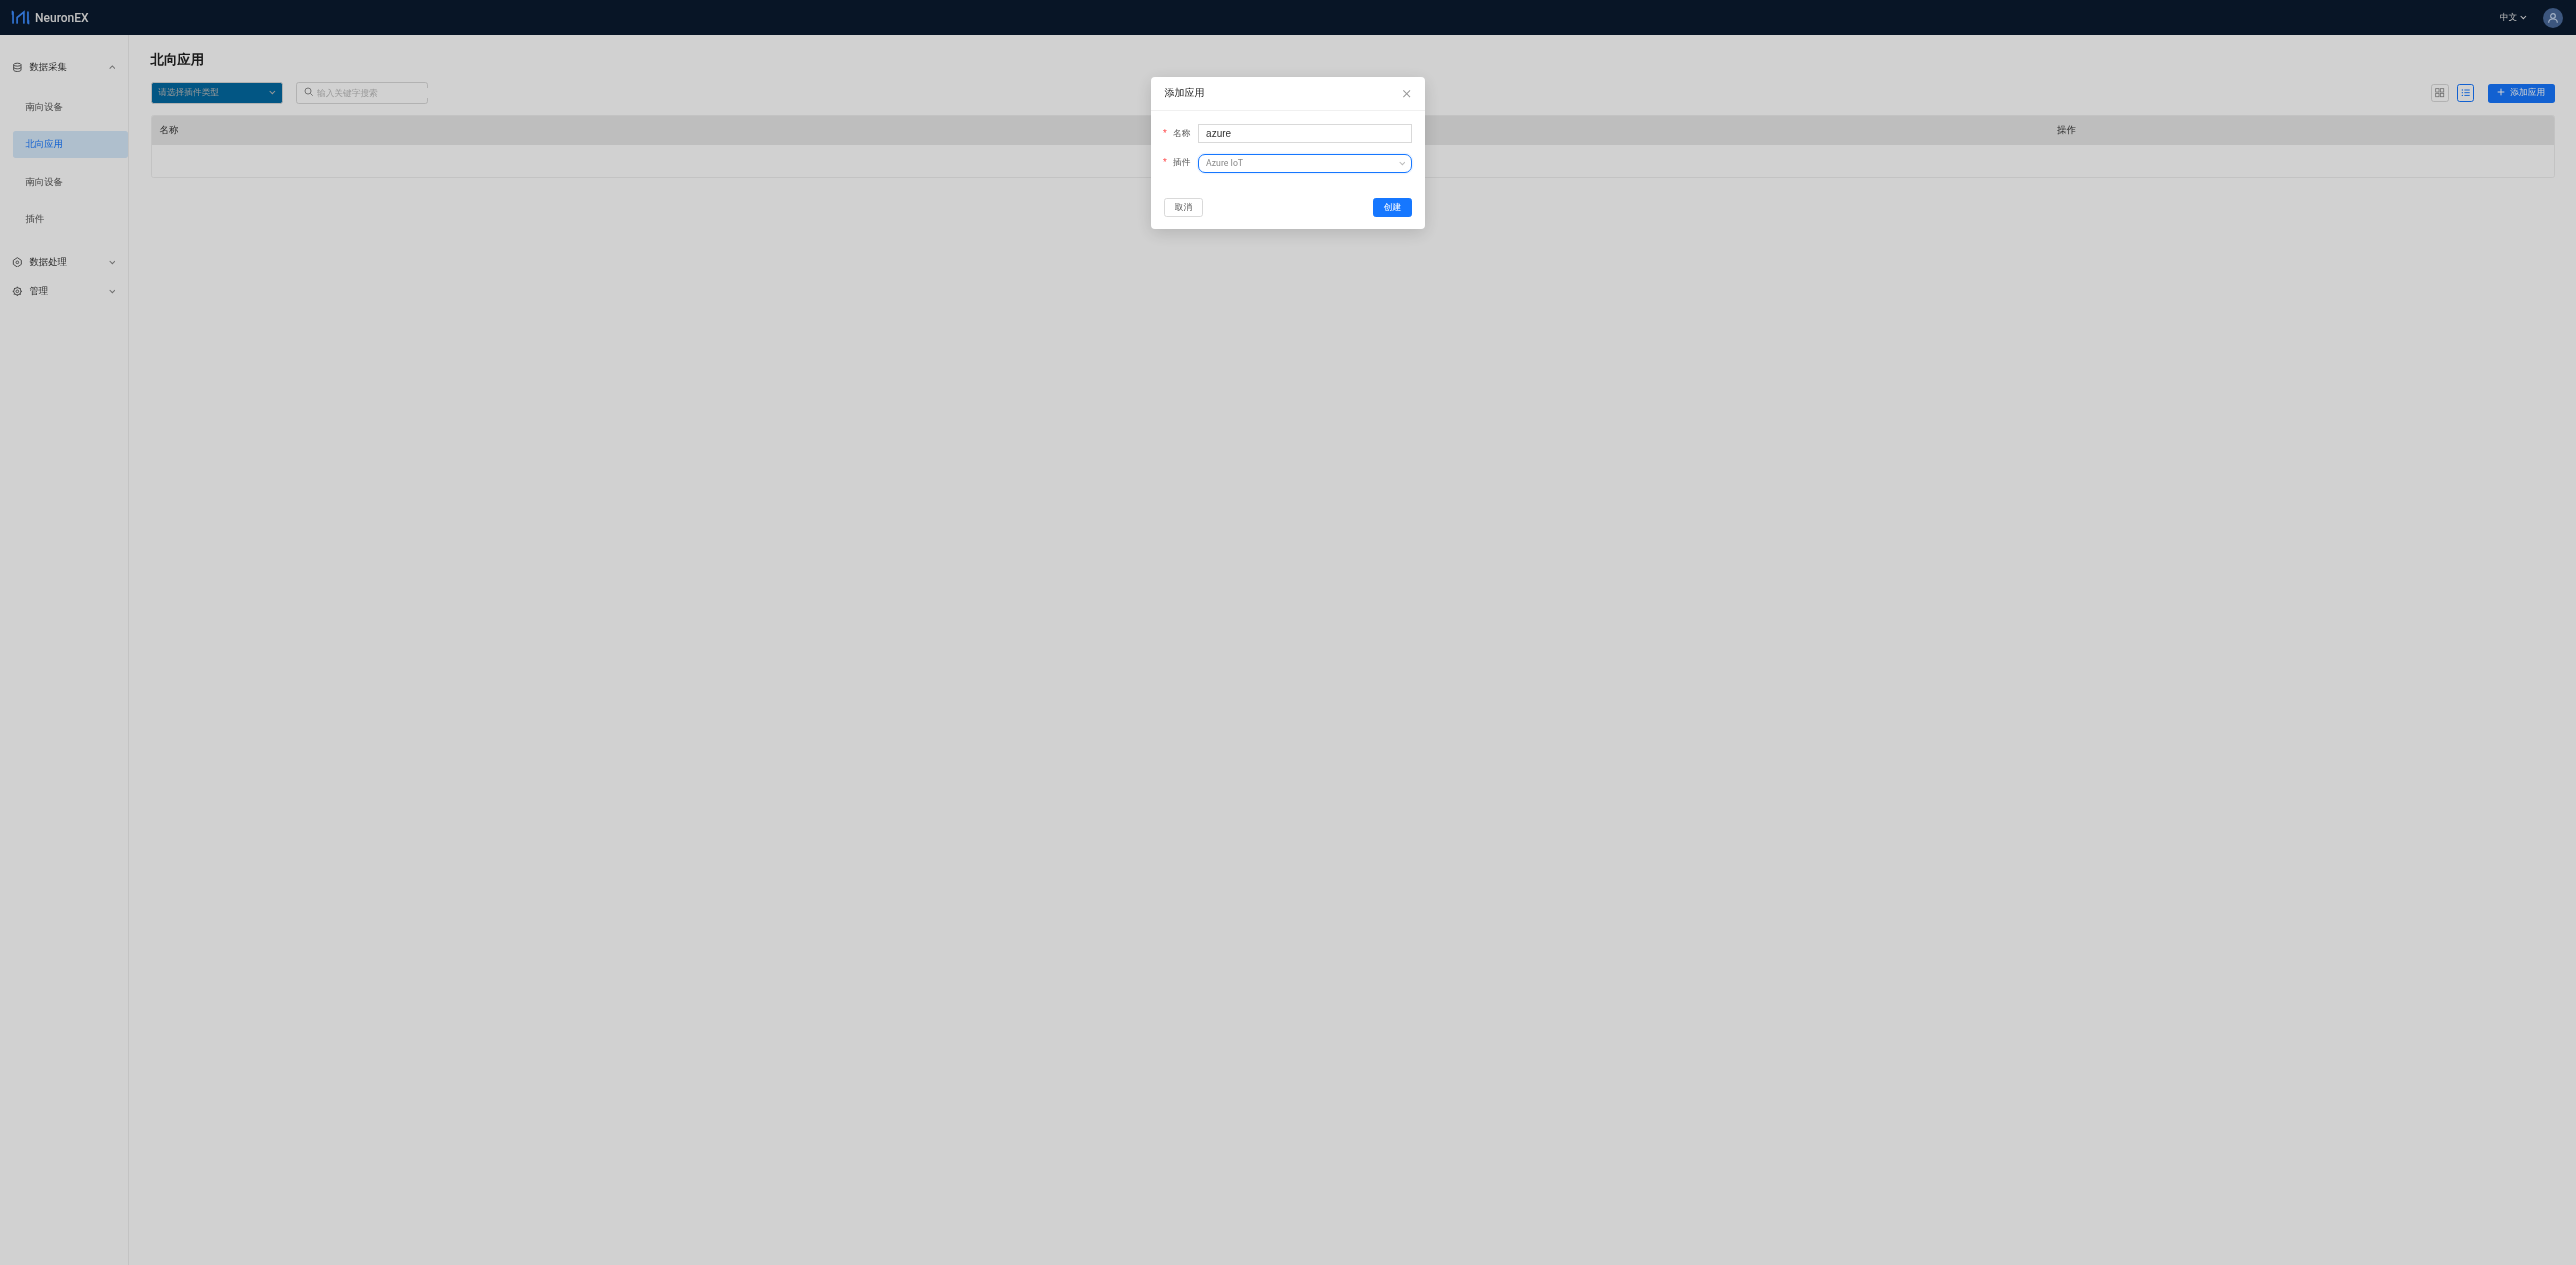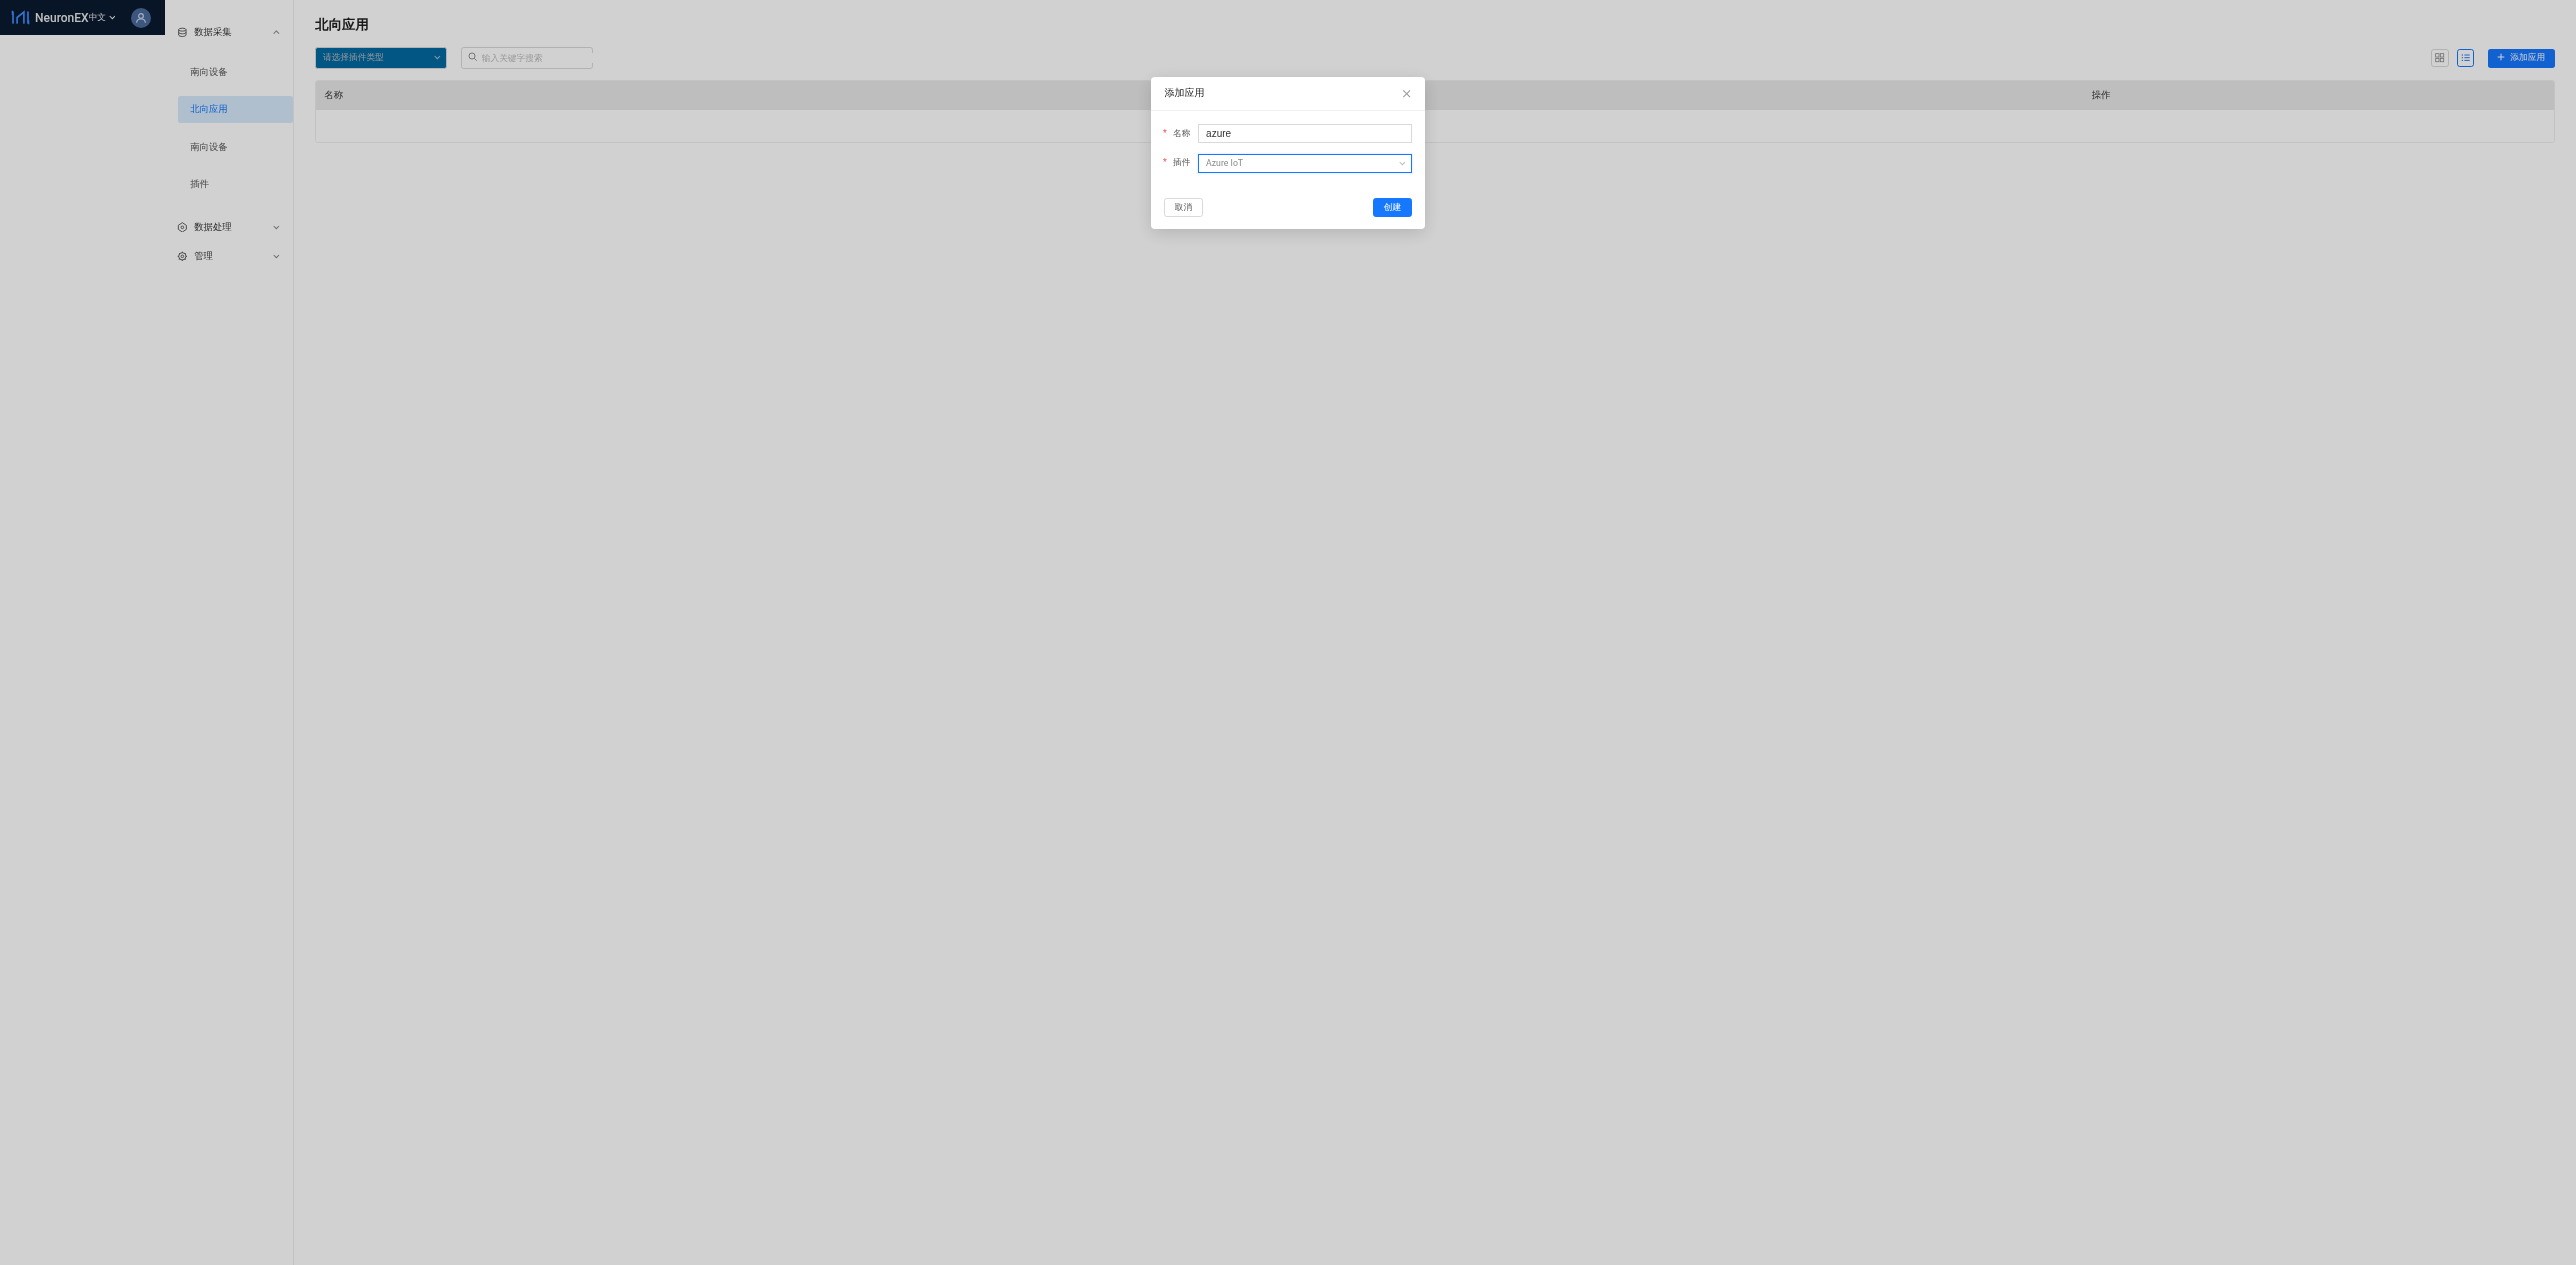--- a/index.html
+++ b/index.html
@@ -9,21 +9,21 @@
     }
     body {
       font-family: -apple-system, BlinkMacSystemFont, "Segoe UI", Roboto, "Helvetica Neue", Arial, sans-serif;
       font-size: 9.4px;
       color: #333;
       background: #fff;
       overflow: hidden;
     }
     .app {
       display: flex;
-      flex-direction: row;
+      flex-direction: column;
       height: 100vh;
     }
     
     .header {
       background: #0a1a2f;
       height: 35px;
       display: flex;
       align-items: center;
       justify-content: space-between;
       padding: 0 13.4px 0 10.7px;
@@ -323,21 +323,21 @@
       border-radius: 0;
       padding: 0 6.7px;
       font-size: 10px;
       outline: none;
       color: #333;
     }
     .select-input {
       width: 100%;
       height: 19px;
       border: 0.7px solid #1677ff;
-      border-radius: 0;
+      border-radius: 7px;
       padding: 0 19px 0 6.7px;
       font-size: 8.7px;
       background: #fff;
       position: relative;
       display: flex;
       align-items: center;
       color: #888;
       cursor: pointer;
       box-shadow: 0 0 0 1.3px rgba(22,119,255,0.08);
     }

